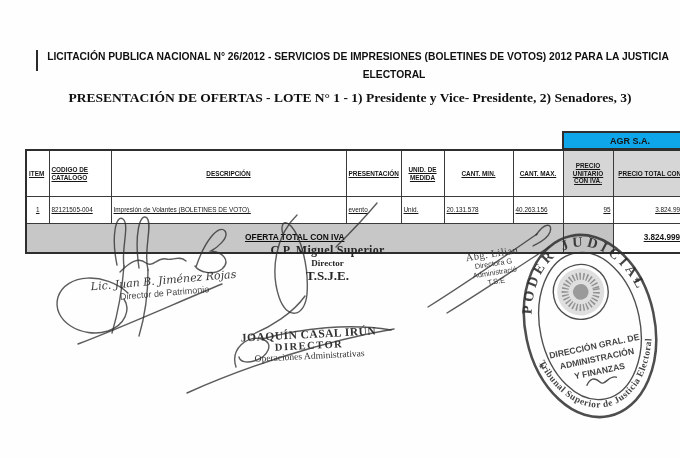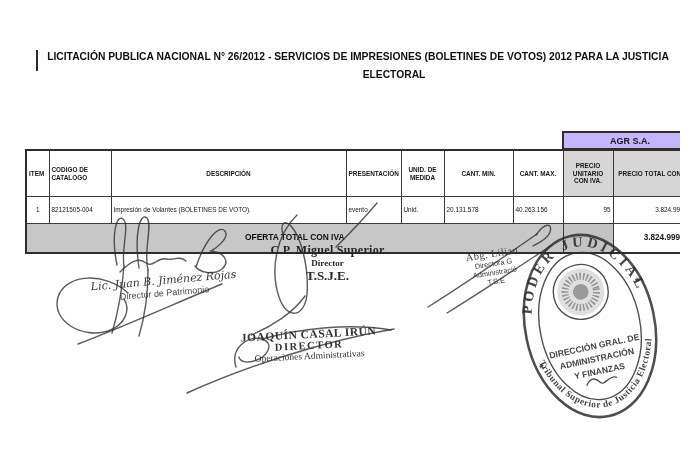--- a/index.html
+++ b/index.html
@@ -12,26 +12,26 @@
         text-align:center;white-space:nowrap;color:#101010;}
   .hdr2{position:absolute;left:0;top:69px;width:700px;font-weight:bold;font-size:10.3px;
         text-align:center;color:#101010;margin-left:44px;}
   .hdr3{position:absolute;left:0;top:90px;width:700px;text-align:center;white-space:nowrap;
         font-family:"Liberation Serif",serif;font-weight:bold;font-size:13.5px;color:#101010;}
   .hdr4{position:absolute;left:0;top:120px;width:700px;text-align:center;
         font-family:"Liberation Serif",serif;font-weight:bold;font-size:13.5px;color:#101010;}
 
   
   .agr{position:absolute;left:562px;top:131px;width:136px;height:19px;box-sizing:border-box;
-       border:2px solid #2e2e2e;background:#c4b5fd;display:flex;align-items:center;justify-content:center;
+       border:2px solid #2e2e2e;background:#0ea5e9;display:flex;align-items:center;justify-content:center;
        font-weight:bold;font-size:9px;}
   .offer-table{position:absolute;left:25px;top:149px;width:673px;border-collapse:collapse;
        table-layout:fixed;background:#fff;border:2px solid #2e2e2e;}
   .offer-table td{border:1px solid #3a3a3a;padding:7px 2px;overflow:hidden;vertical-align:middle;
-       line-height:1.15;}
+       line-height:1.15;text-decoration:underline;}
   .thead-row td{font-weight:bold;font-size:6.4px;text-align:center;height:31px;}
   .th-left{text-align:left !important;}
   .th-shade{background:#d6d6d6;}
   .data-row td{height:12px;font-size:6.4px;}
   .num{font-size:7.6px;}
   .right{text-align:right;}
   .center{text-align:center;}
   .total-row td{height:14px;}
   .total-label{background:#c7c7c7;font-weight:bold;font-size:8.4px;text-align:center;color:#0d0d0d;}
   .total-empty{background:#c3c3c3;}
@@ -70,20 +70,21 @@
   .stamp-star{font-size:12px;font-weight:bold;}
 </style>
 </head>
 <body>
 
 <div class="page">
 
   <div class="vbar"></div>
   <div class="hdr1">LICITACIÓN PUBLICA NACIONAL N° 26/2012 - SERVICIOS DE IMPRESIONES (BOLETINES DE VOTOS) 2012 PARA LA JUSTICIA</div>
   <div class="hdr2">ELECTORAL</div>
+  <div class="hdr3">PRESENTACIÓN DE OFERTAS - LOTE N° 1 - 1) Presidente y Vice- Presidente, 2) Senadores, 3)</div>
 
   <div class="agr">AGR S.A.</div>
 
   <table class="offer-table">
     <colgroup>
       <col style="width:23px">
         <col style="width:62px">
         <col style="width:235px">
         <col style="width:55px">
       <col style="width:43px">

